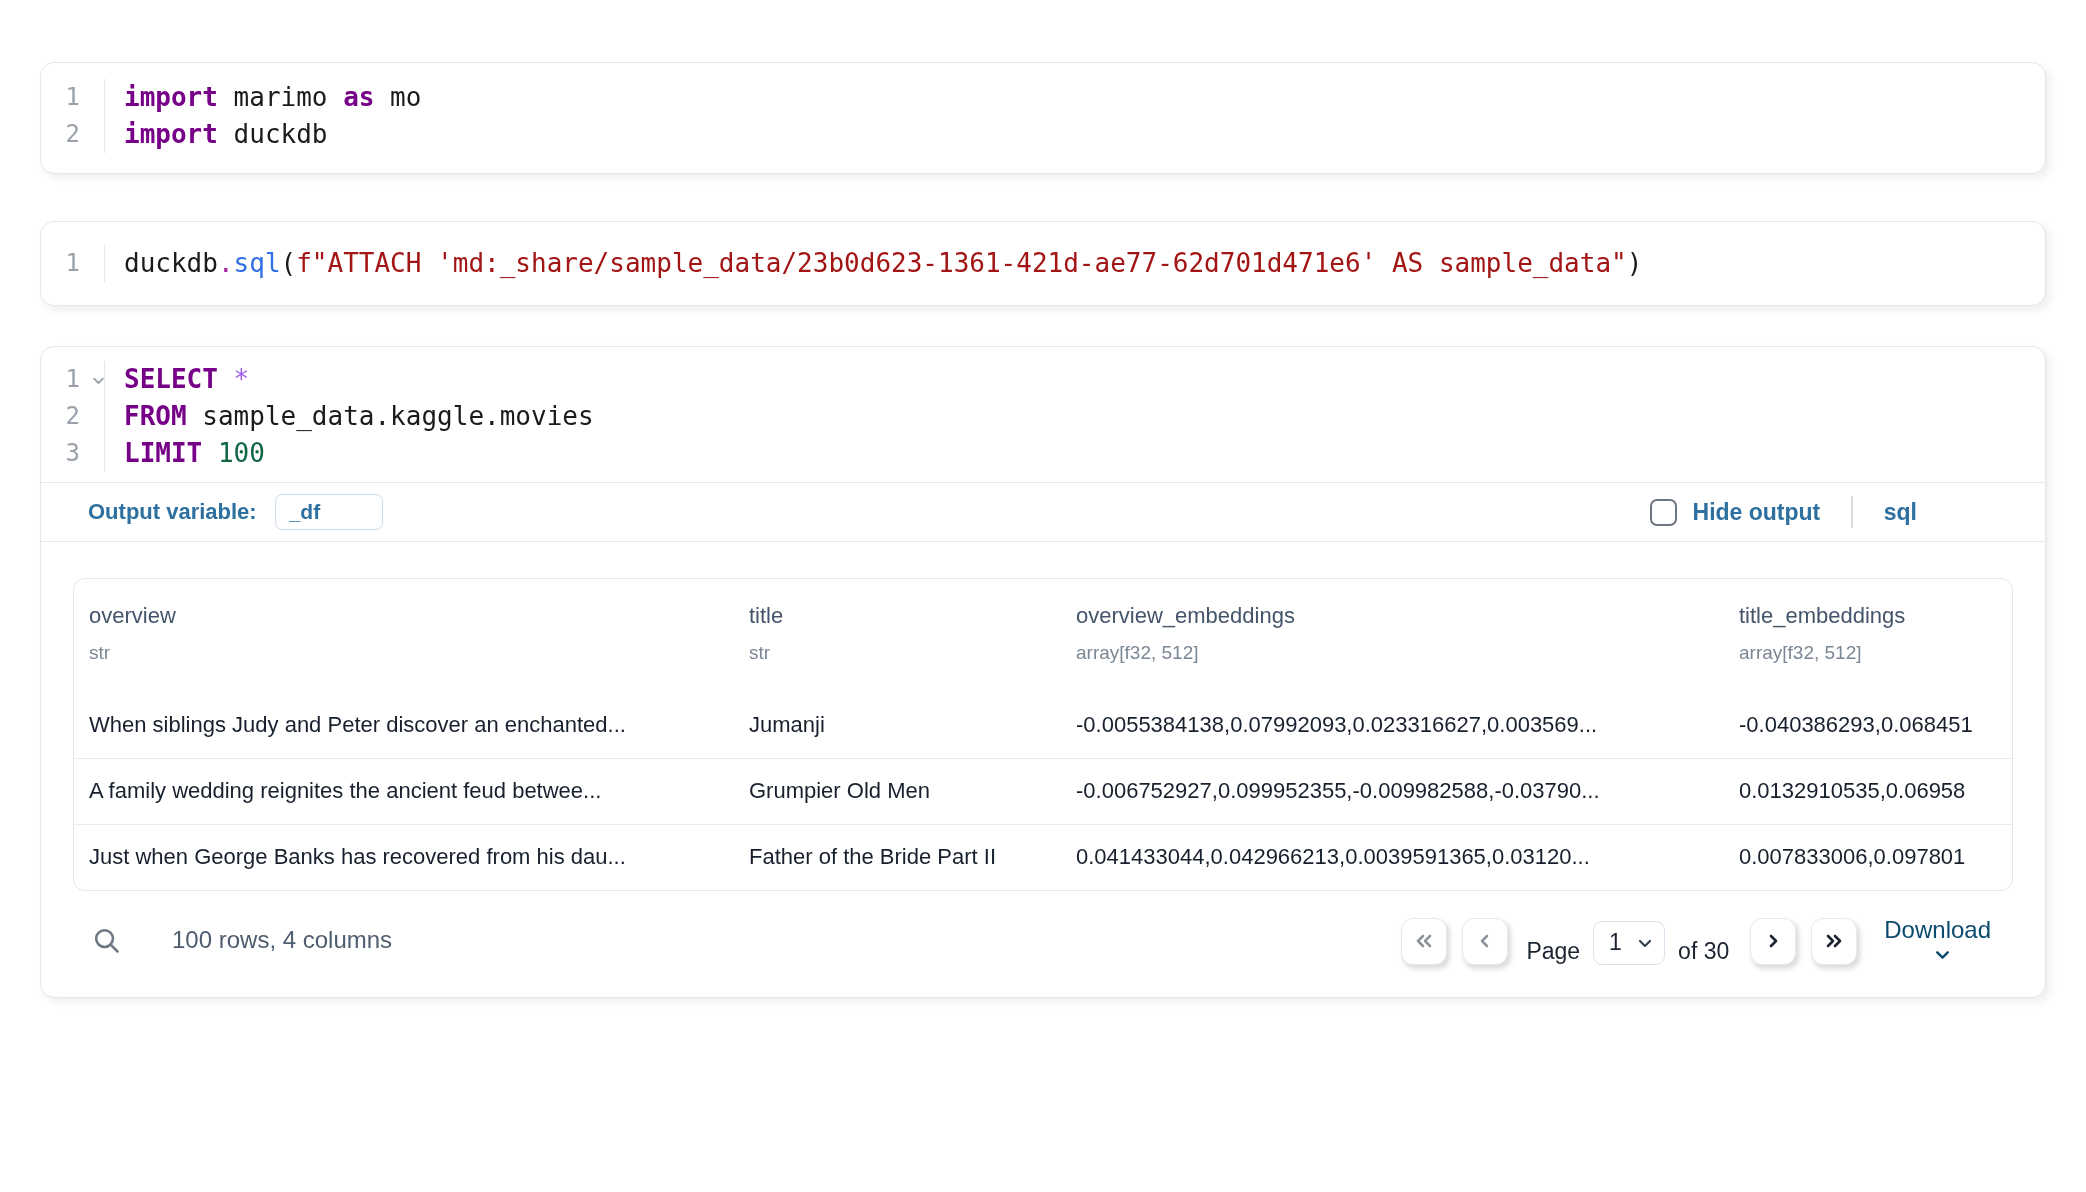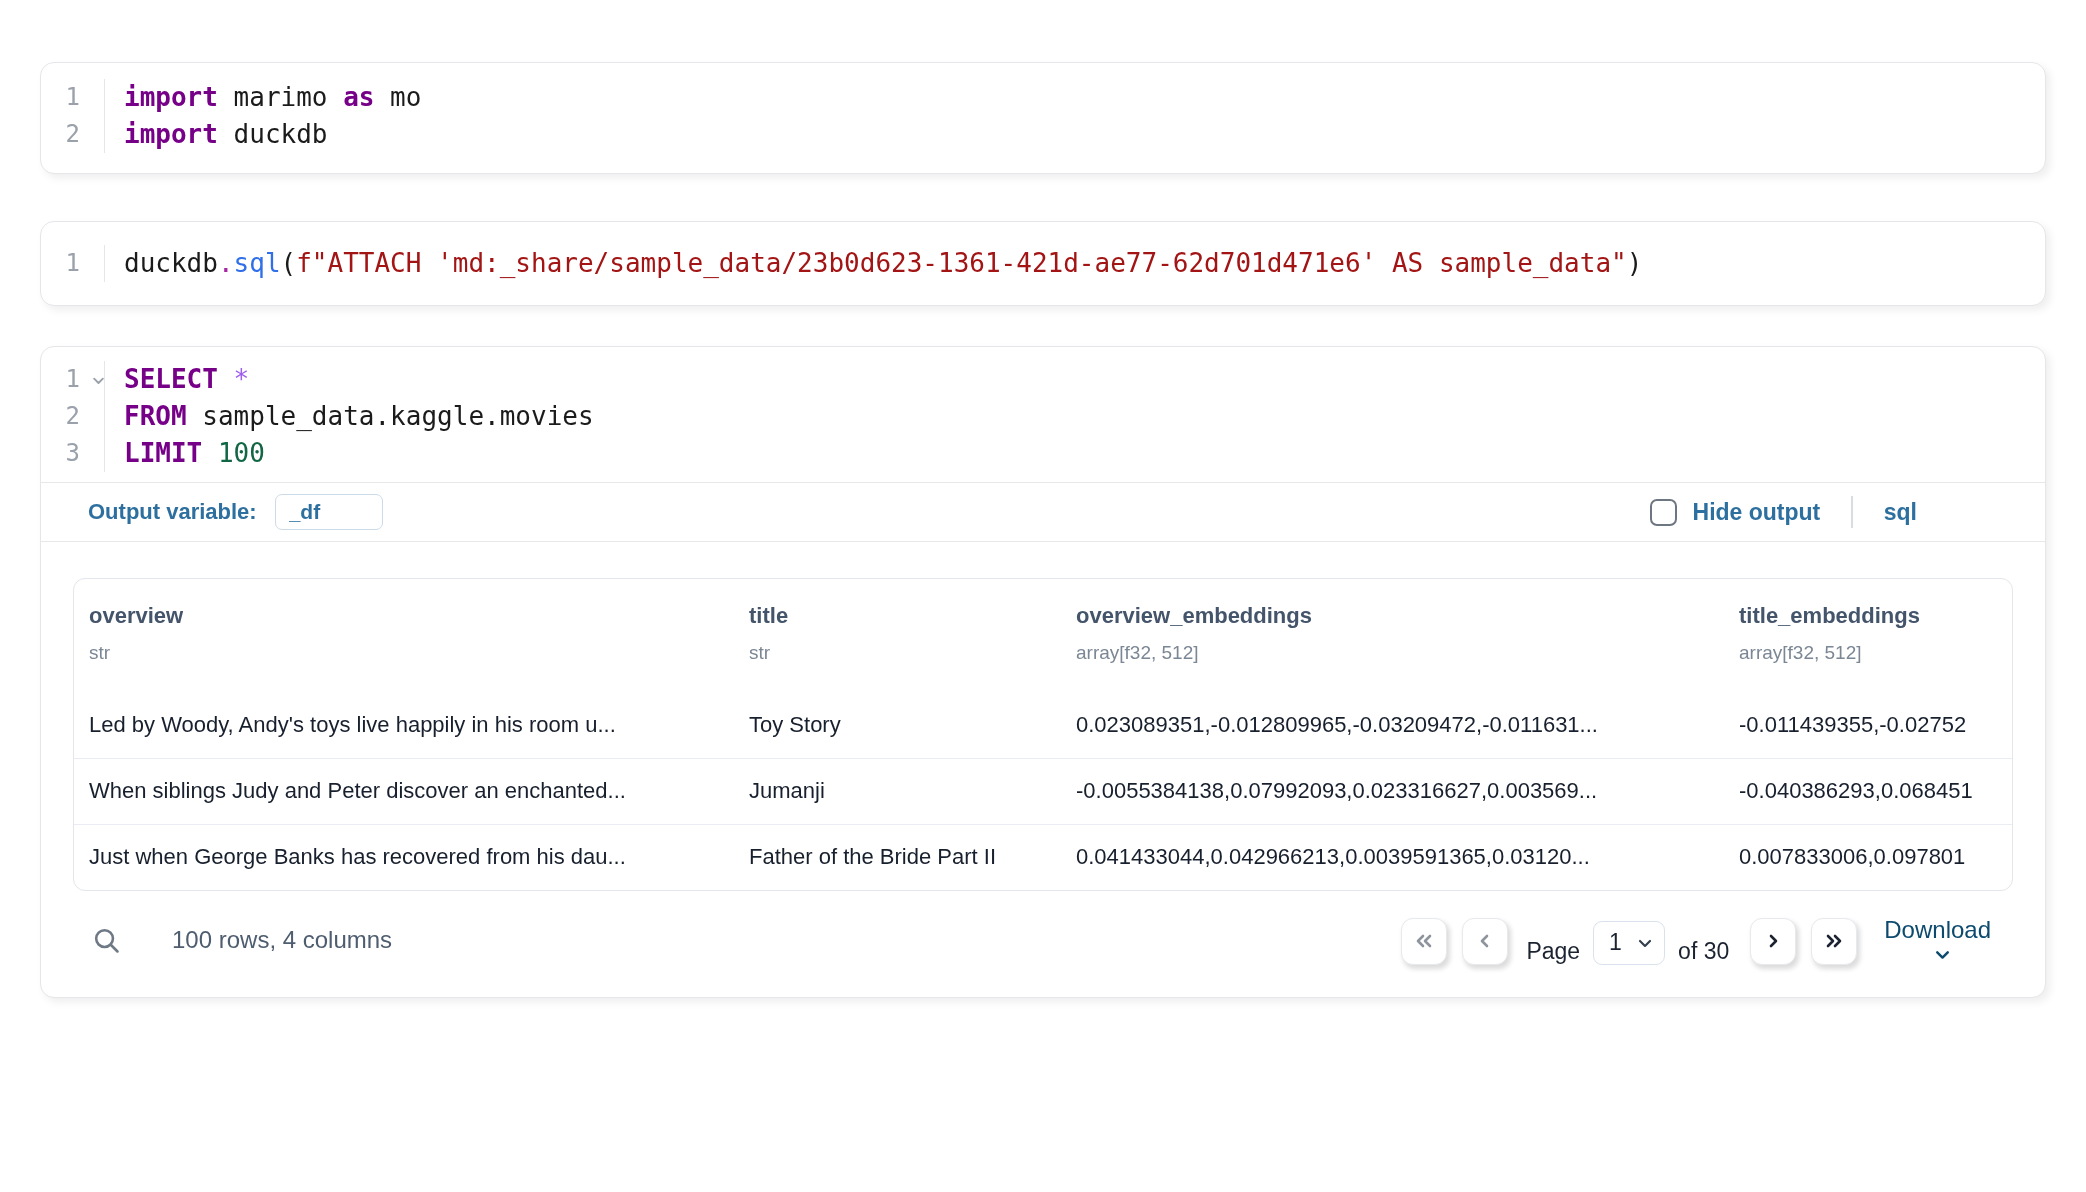--- a/index.html
+++ b/index.html
@@ -74,21 +74,21 @@
     margin: 36px 32px 0 32px;
     border: 1.5px solid #e3e6ea;
     border-radius: 12px;
     overflow: hidden;
   }
   table.df { width: 100%; border-collapse: collapse; table-layout: fixed; }
   table.df col.c0 { width: 660px; }
   table.df col.c1 { width: 327px; }
   table.df col.c2 { width: 663px; }
   table.df th { text-align: left; vertical-align: top; padding: 24px 0 28px 15px; }
-  .col-name { color: #44546a; font-weight: bold; font-size: 22px; display: block; }
+  .col-name { color: #44546a; font-weight: normal; font-size: 22px; display: block; }
   .col-type { color: #7b8794; font-weight: normal; font-size: 19px; display: block; margin-top: 13px; }
   table.df td {
     height: 66px; padding-left: 15px;
     color: #18202e; font-size: 22px;
     white-space: nowrap; overflow: hidden;
   }
   table.df tbody tr + tr td { border-top: 1.5px solid #e9edf3; }
 
   
   .cell3-footer {
@@ -207,30 +207,30 @@
               <span class="col-type">array[f32, 512]</span>
             </th>
             <th>
               <span class="col-name">title_embeddings</span>
               <span class="col-type">array[f32, 512]</span>
             </th>
           </tr>
         </thead>
         <tbody>
           <tr>
-            <td>Led by Woody, Andy's toys live happily in his room u...</td>
-            <td>Toy Story</td>
-            <td>0.023089351,-0.012809965,-0.03209472,-0.011631...</td>
-            <td>-0.011439355,-0.02752</td>
-          </tr>
-          <tr>
             <td>When siblings Judy and Peter discover an enchanted...</td>
             <td>Jumanji</td>
             <td>-0.0055384138,0.07992093,0.023316627,0.003569...</td>
             <td>-0.040386293,0.068451</td>
+          </tr>
+          <tr>
+            <td>A family wedding reignites the ancient feud betwee...</td>
+            <td>Grumpier Old Men</td>
+            <td>-0.006752927,0.099952355,-0.009982588,-0.03790...</td>
+            <td>0.0132910535,0.06958</td>
           </tr>
           <tr>
             <td>Just when George Banks has recovered from his dau...</td>
             <td>Father of the Bride Part II</td>
             <td>0.041433044,0.042966213,0.0039591365,0.03120...</td>
             <td>0.007833006,0.097801</td>
           </tr>
         </tbody>
       </table>
   </div>

